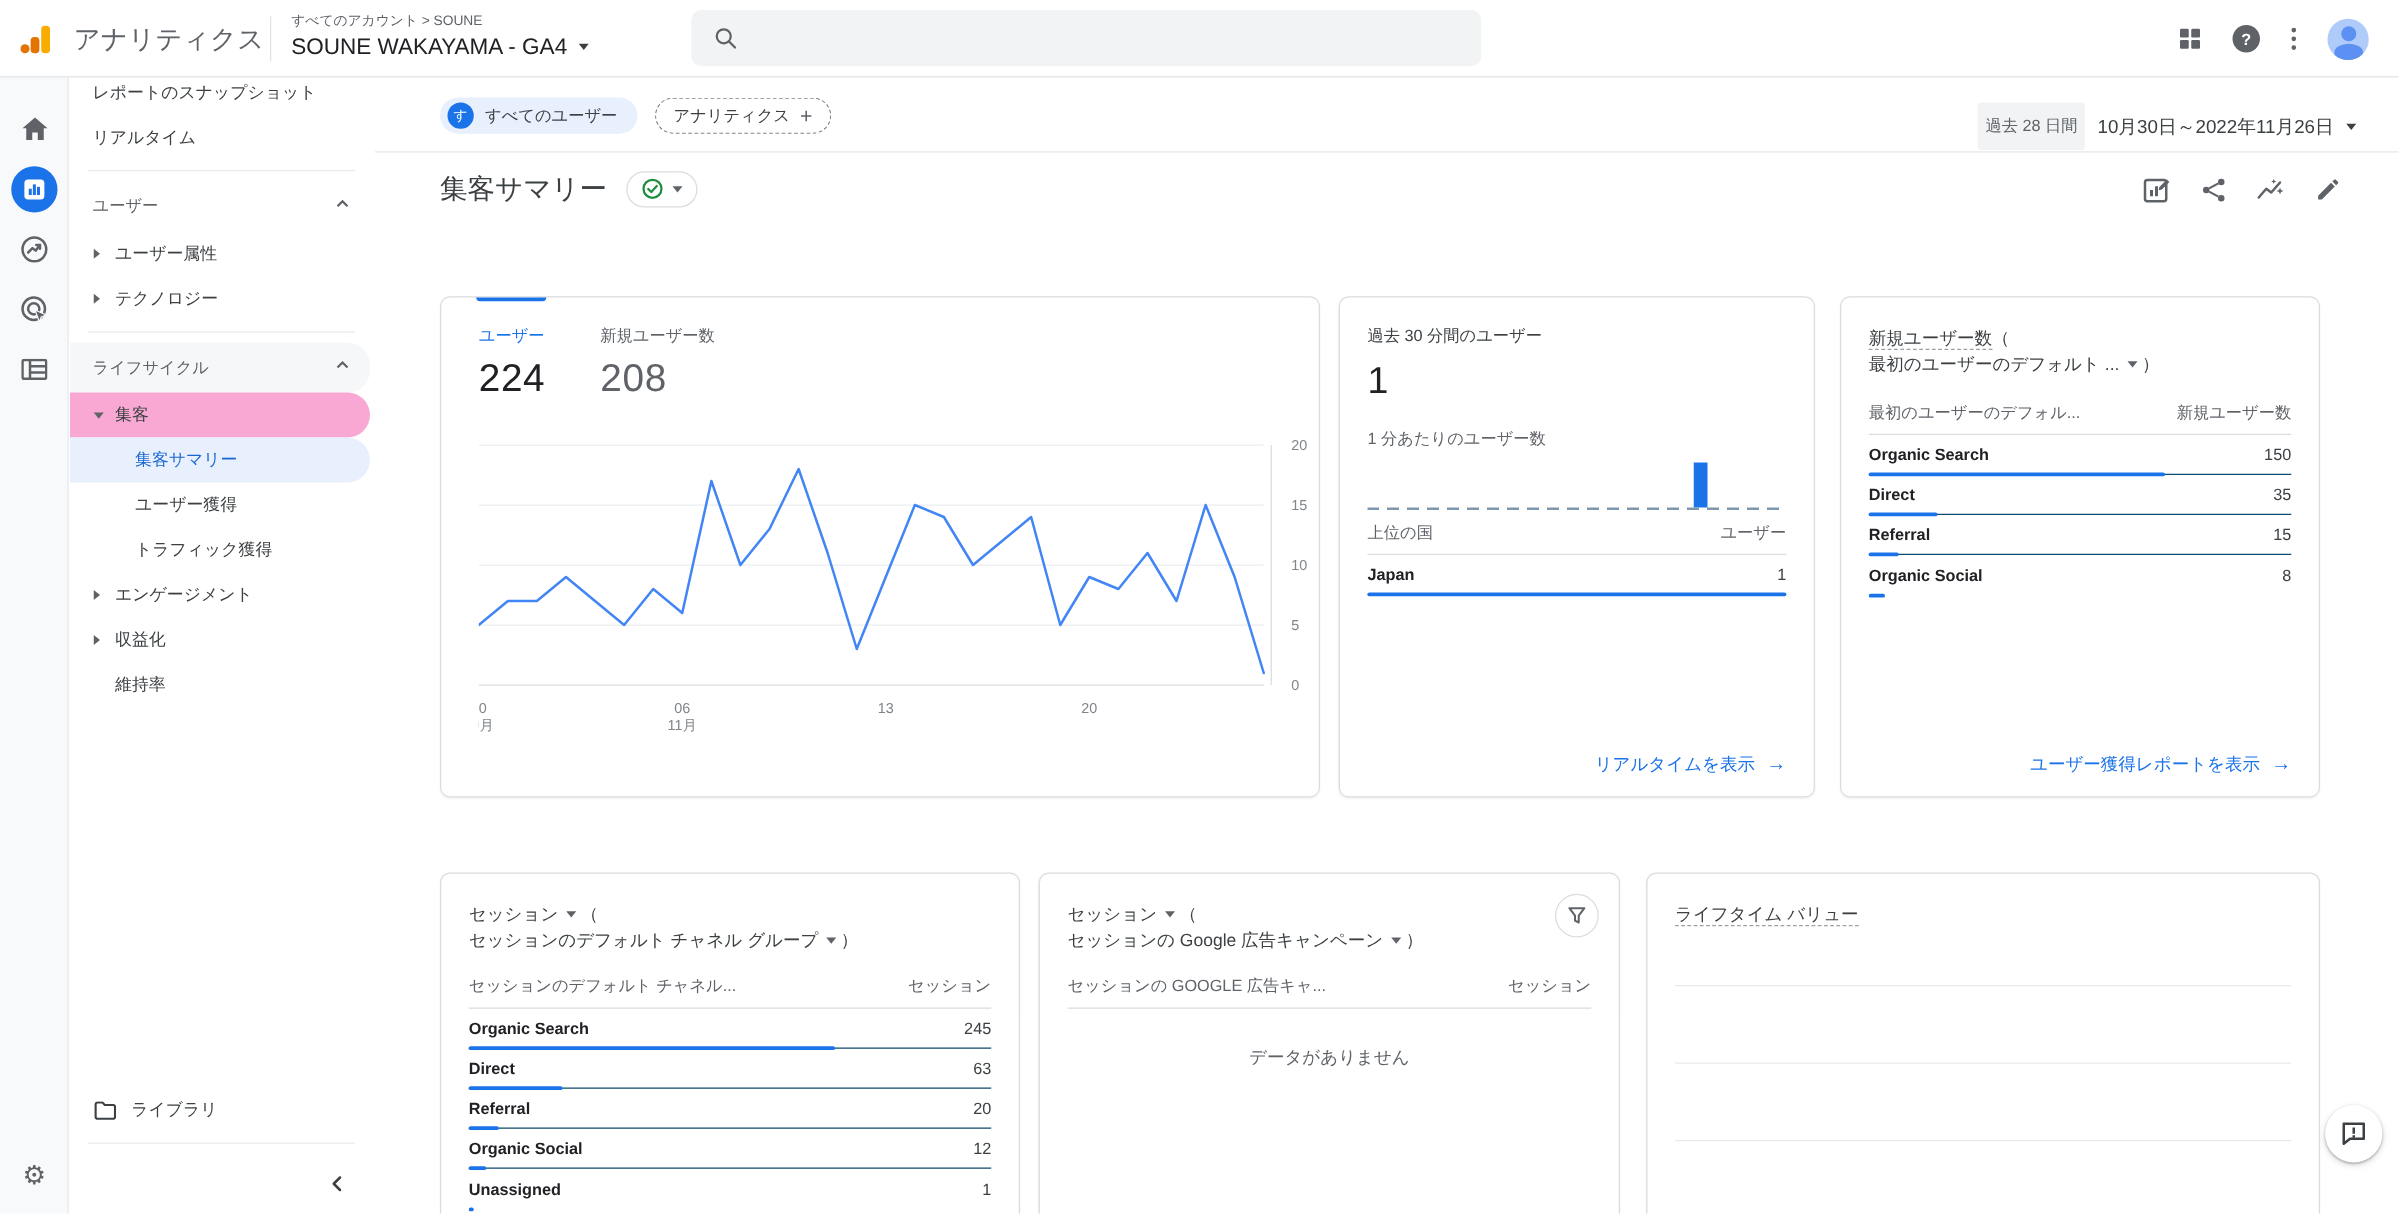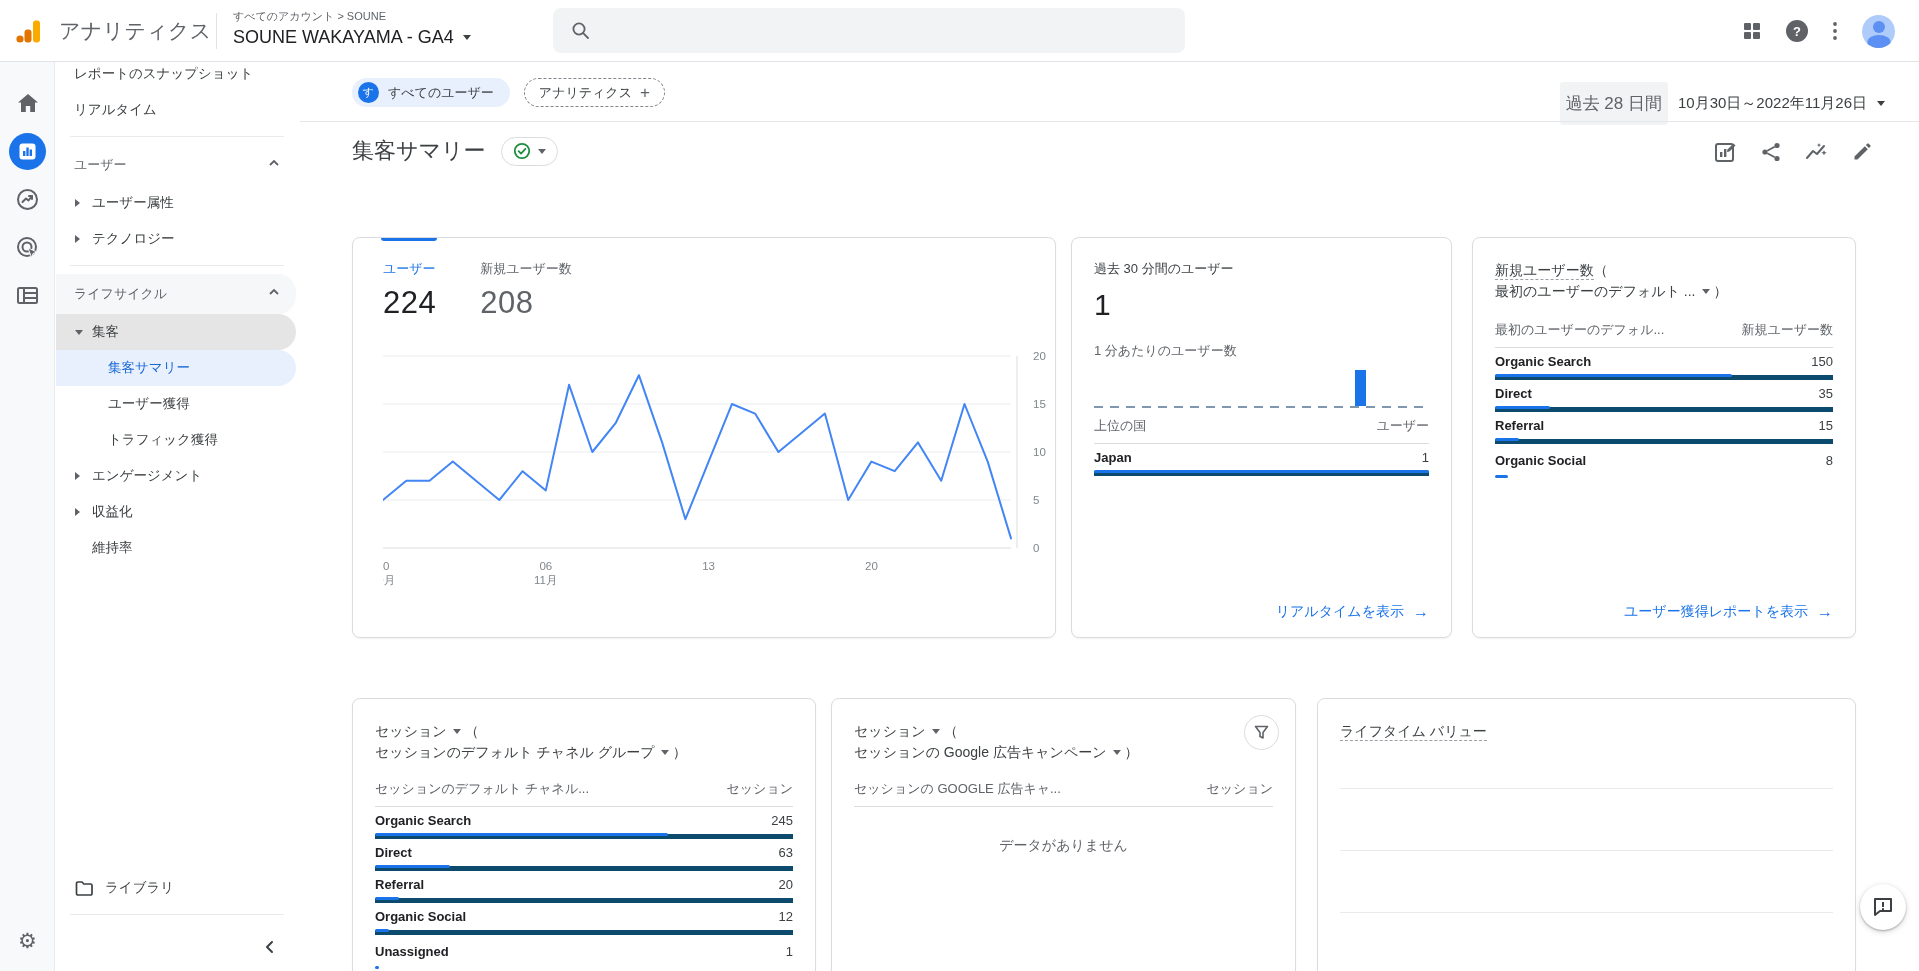--- a/index.html
+++ b/index.html
@@ -41,37 +41,37 @@
 
   
   .sidebar{position:absolute;top:48px;left:56px;bottom:0;width:244px;background:#fff;display:flex;flex-direction:column;padding-top:8px;z-index:4}
   .sb-row{height:36px;flex:0 0 36px;display:flex;align-items:center;font-size:13.5px;color:#3c4043;padding-left:18px;position:relative;border-radius:0 18px 18px 0;margin-right:4px;cursor:pointer}
   .sb-head{height:40px;flex:0 0 40px;color:#5f6368;font-size:13px;cursor:default}
   .sb-head .chev{position:absolute;right:16px;top:14px}
   .sb-row .arr{position:absolute;left:19px}
   .ind1{padding-left:36px}
   .ind2{padding-left:52px}
   .sb-row.hovbg{background:#f6f7f8}
-  .sb-row.greybg{background:#e5e5e5}
+  .sb-row.greybg{background:#f9a8d4}
   .sb-row.active{background:#e8f0fe;color:#1967d2}
   .sb-divider{height:1px;background:#e8eaed;margin:8px 16px 8px 14px;flex:0 0 1px}
   .sb-spacer{flex:1}
   .sb-lib{display:flex;align-items:center;gap:12px;padding-left:19px}
   .sb-collapse{height:48px;flex:0 0 48px;display:flex;align-items:center;justify-content:flex-end;padding-right:26px;cursor:pointer}
 
   
   .main{position:absolute;top:62px;left:300px;right:0;bottom:0;background:#fff;overflow:hidden}
   .chips-row{position:absolute;top:16px;left:52px;display:flex;align-items:center}
   .chip-aud{display:inline-flex;align-items:center;gap:9px;background:#e8f0fe;border-radius:16px;height:29px;padding:0 16px 0 6px;cursor:pointer}
   .chip-ini{width:21px;height:21px;border-radius:50%;background:#1a73e8;color:#fff;font-size:11px;display:flex;align-items:center;justify-content:center}
   .chip-aud span.lbl{font-size:13px;color:#3c4043}
   .chip-add{display:inline-flex;align-items:center;gap:8px;border:1px dashed #80868b;border-radius:16px;height:29px;padding:0 14px;color:#3c4043;font-size:13px;margin-left:14px;cursor:pointer}
   .plus{color:#5f6368;font-size:17px;line-height:1}
   .daterange{position:absolute;top:20px;right:34px;display:flex;align-items:center;gap:10px;cursor:pointer}
-  .date-badge{background:#f1f3f4;color:#5f6368;font-size:17px;padding:10px 6px;border-radius:3px}
+  .date-badge{background:#f1f3f4;color:#5f6368;font-size:13px;padding:10px 6px;border-radius:3px}
   .date-text{font-size:15px;font-weight:normal;color:#3c4043}
   .main-divider{position:absolute;top:59px;left:0;right:0;height:1px;background:#e4e6ea}
   .title-row{position:absolute;top:74px;left:52px;display:flex;align-items:center;gap:15px}
   .page-title{font-size:22px;font-weight:normal;color:#3c4043}
   .status-pill{display:flex;align-items:center;gap:7px;border:1px solid #dadce0;border-radius:16px;height:29px;padding:0 11px;cursor:pointer}
   .main-actions{position:absolute;top:78px;right:46px;display:flex;align-items:center;gap:23px}
   .ma-btn{cursor:pointer;display:flex}
 
   
   .card{position:absolute;background:#fff;border:1px solid #dadce0;border-radius:8px;box-shadow:0 1px 2px rgba(60,64,67,.07)}
@@ -91,21 +91,21 @@
   
   #card-realtime{left:771px;top:175px;width:381px;height:401px}
   .c-pad{padding:22px 22px 0}
   .c-title{font-size:13px;color:#3c4043}
   .big-val{font-size:30px;color:#202124;margin-top:10px}
   .permin{font-size:13px;color:#5f6368;margin-top:20px}
   .spark{position:relative;height:46px;margin-top:2px}
   .spark .base{position:absolute;left:0;right:0;bottom:0;height:2px;background:repeating-linear-gradient(90deg,#7e97ad 0 9px,transparent 9px 16px)}
   .rt-bar{position:absolute;bottom:2px;width:11px;background:#1a73e8}
   .tbl-head{display:flex;justify-content:space-between;font-size:13px;color:#5f6368;padding:9px 0 8px;border-bottom:1px solid #dadce0}
-  .chan-row{position:relative;display:flex;justify-content:space-between;align-items:center;height:32px;border-bottom:5px solid #0c4a6e;font-size:13px}
+  .chan-row{position:relative;display:flex;justify-content:space-between;align-items:center;height:32px;border-bottom:1px solid #0c4a6e;font-size:13px}
   .chan-row .lbl{color:#202124;font-weight:bold;font-size:13px}
   .chan-row .val{color:#3c4043}
   .chan-row .bar{position:absolute;left:0;bottom:-2px;height:3px;background:#1a73e8;border-radius:2px;min-width:4px}
   .chan-row.noline{border-bottom:none}
 
   
   #card-newusers{left:1172px;top:175px;width:384px;height:401px}
   .c2title{font-size:14px;color:#3c4043;line-height:1.5}
   .dotted{border-bottom:1px dashed #9aa0a6;padding-bottom:1px}
   .t-caret{margin:0 4px 2px 6px}

